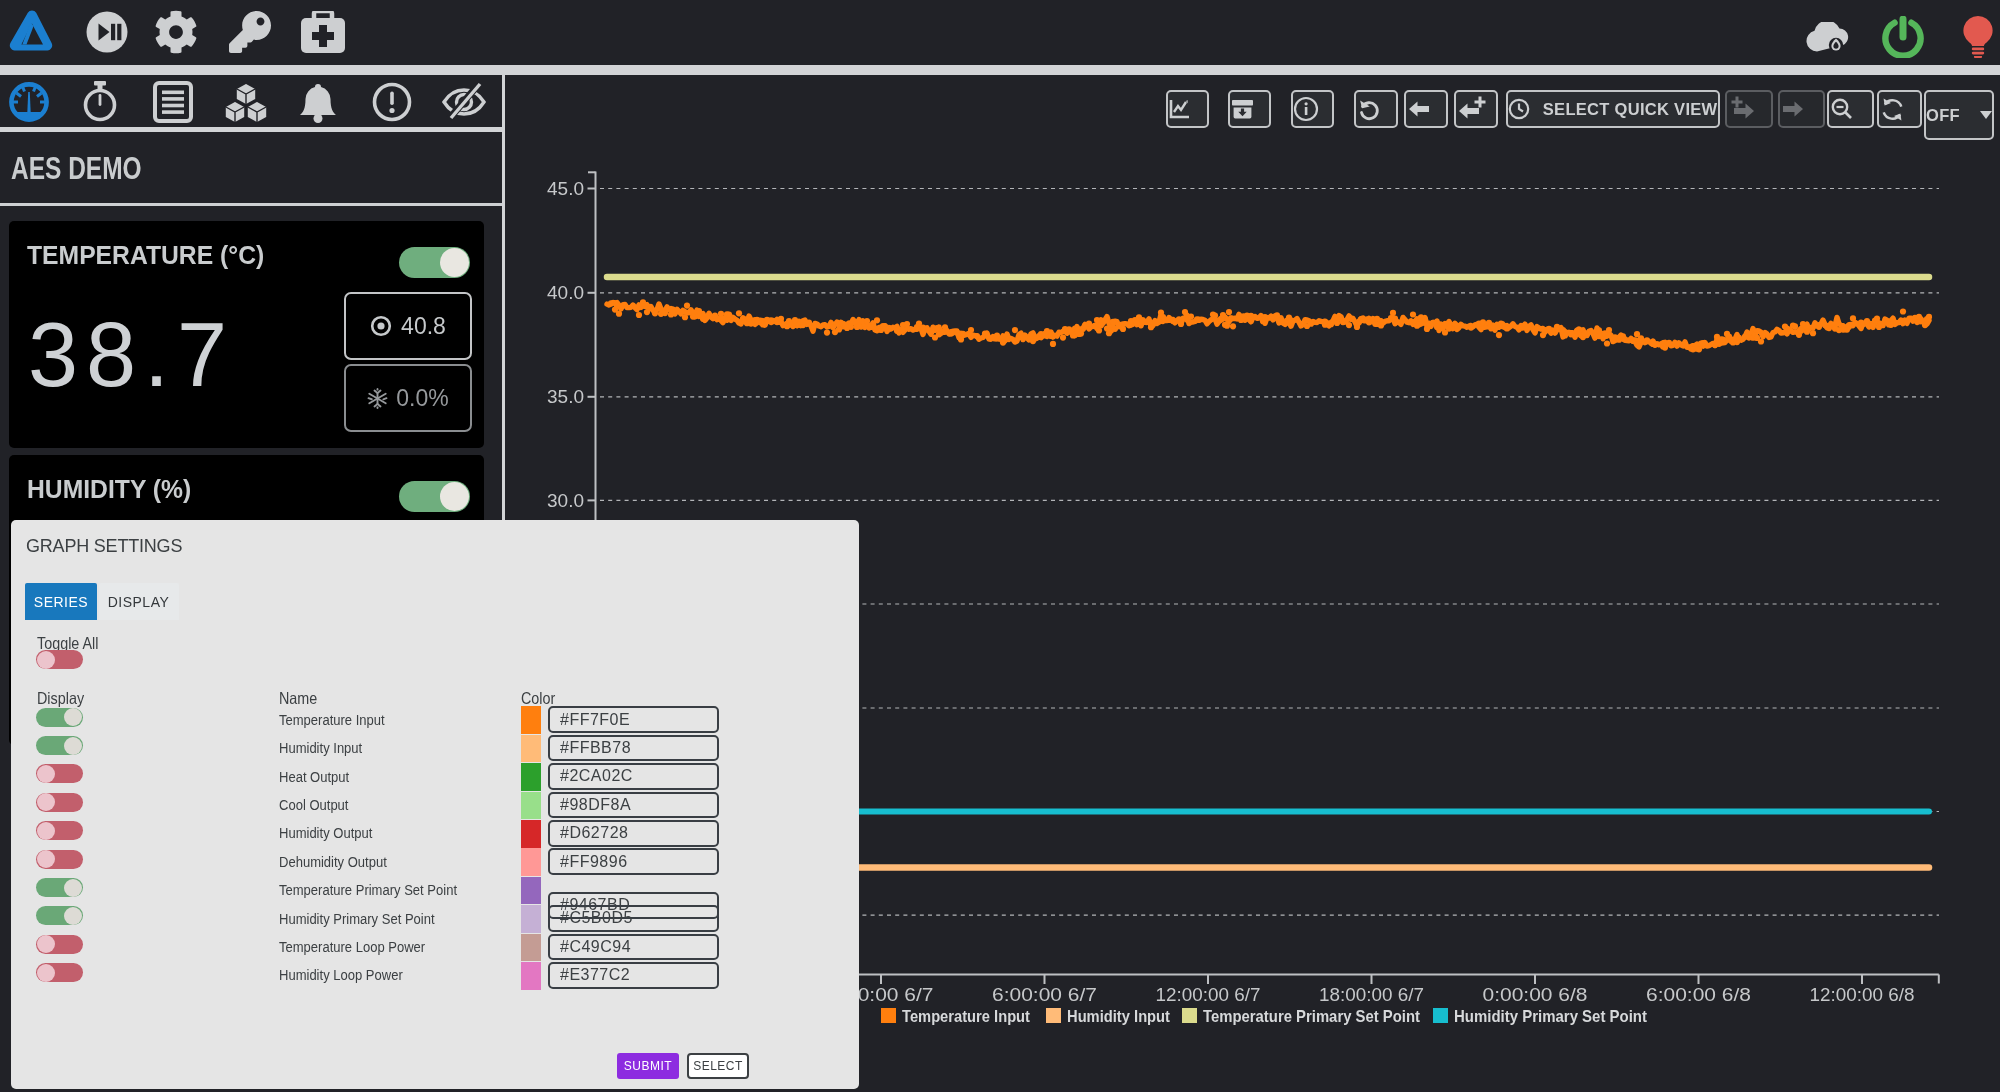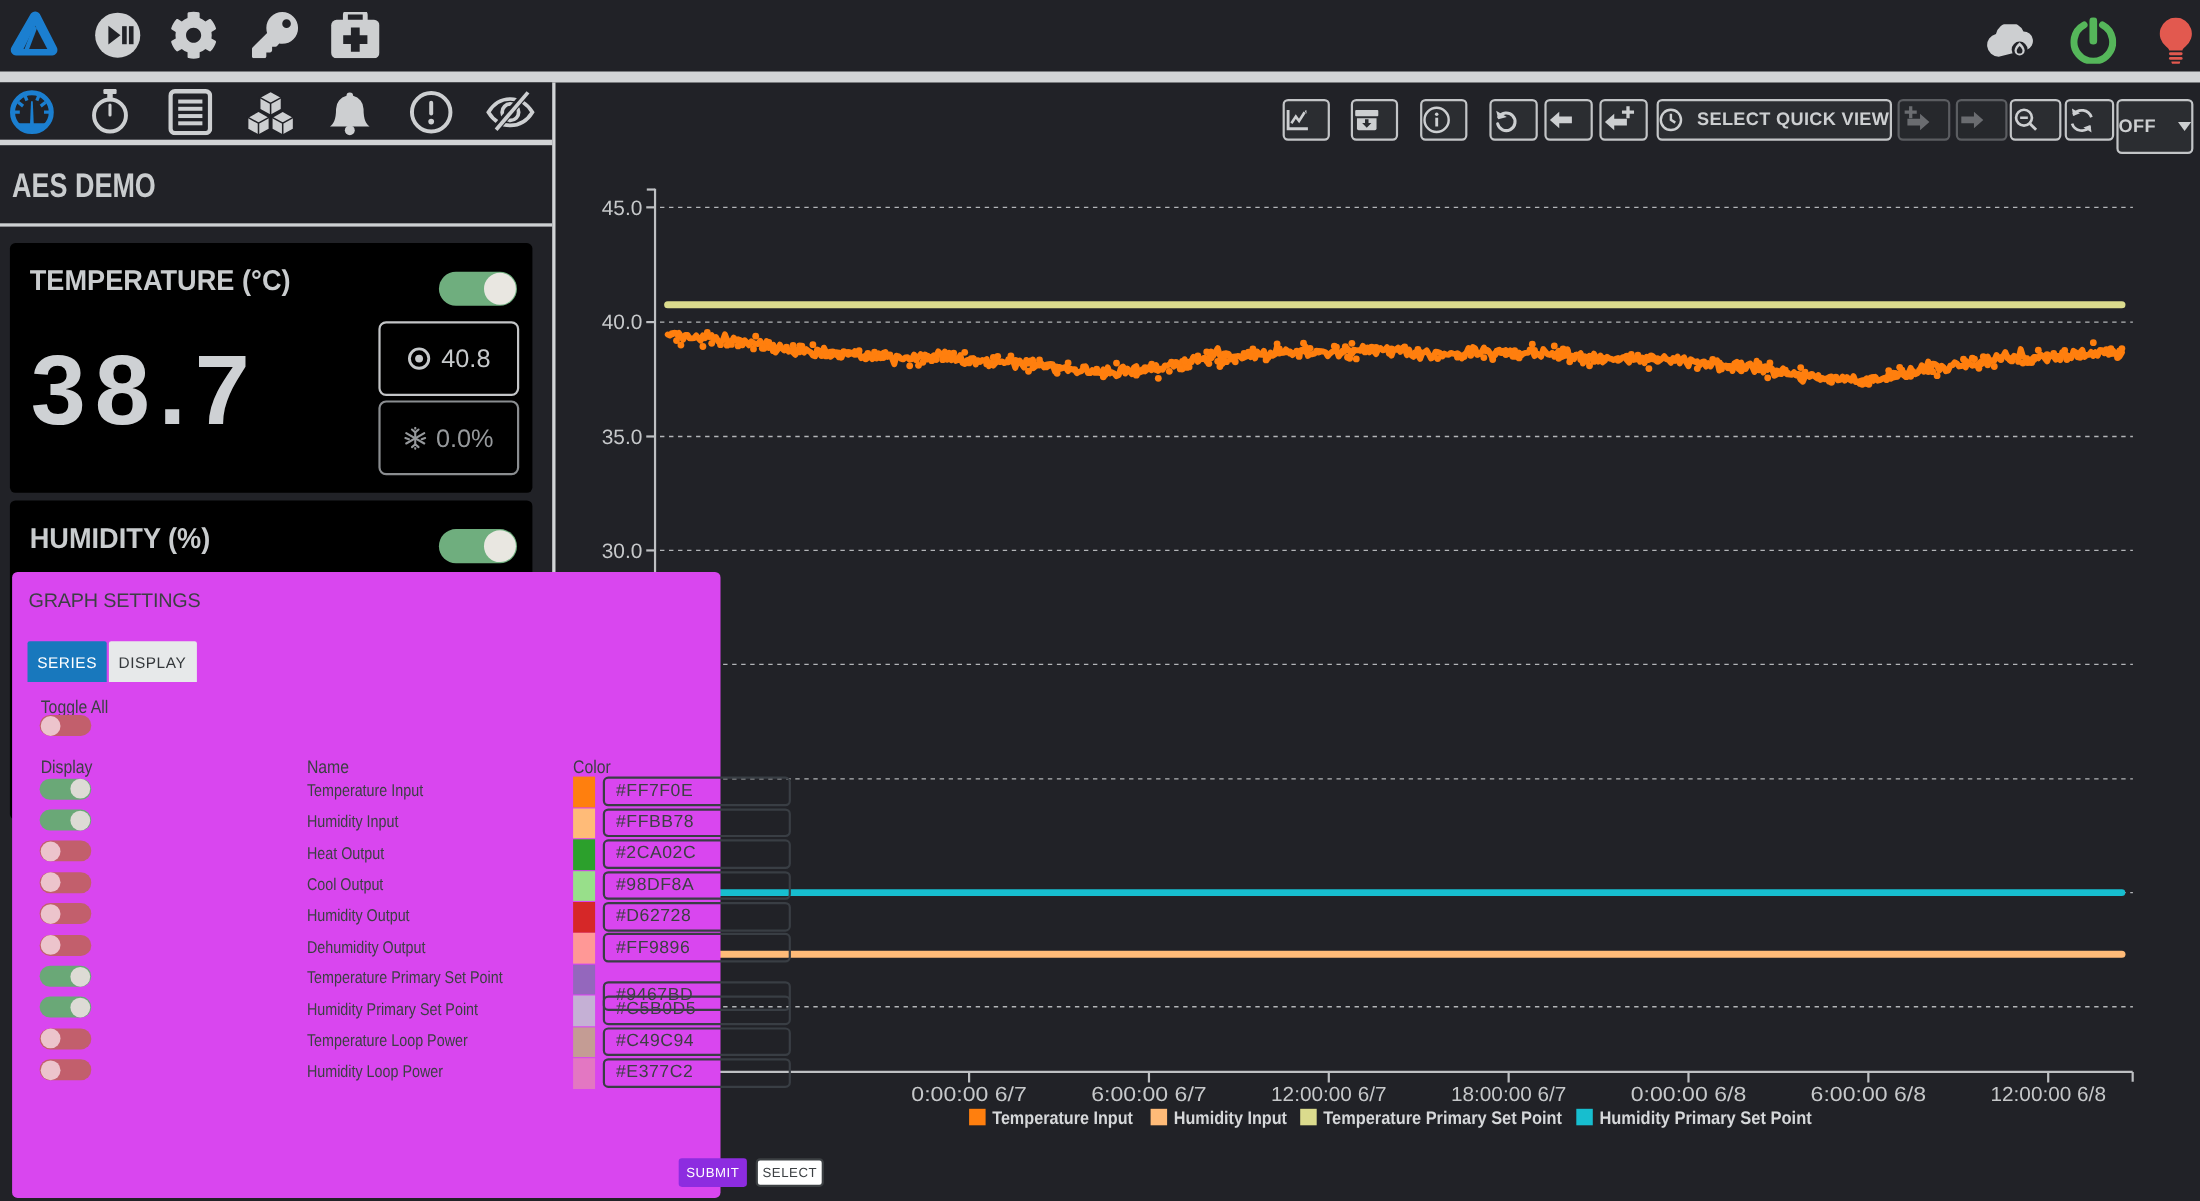--- a/index.html
+++ b/index.html
@@ -5,32 +5,32 @@
        font-family:"Liberation Sans", sans-serif; position:relative; }
 #topbar { position:absolute; left:0; top:0; width:2000px; height:66px; background:#212227; }
 #sep1 { position:absolute; left:0; top:65px; width:2000px; height:10px; background:#d2d4d6; }
 #sidebar { position:absolute; left:0; top:75px; width:502px; height:1017px; background:#212227; }
 #vline { position:absolute; left:502px; top:75px; width:3px; height:1014px; background:#d2d4d6; }
 #sep2 { position:absolute; left:0; top:127px; width:502px; height:5px; background:#d2d4d6; }
 #aesdemo { position:absolute; left:11px; top:151px; font-size:31px; color:#c9ccce; font-weight:bold; transform-origin:left top; transform:scaleX(0.79); }
 #sep3 { position:absolute; left:0; top:203px; width:502px; height:3px; background:#cdd0d2; }
 .card { position:absolute; left:9px; width:475px; background:#000000; border-radius:5px; }
 .ctitle { position:absolute; left:18px; font-size:26px; font-weight:bold; color:#c9ccce; transform-origin:left top; transform:scaleX(0.95); }
-.bignum { position:absolute; left:19px; top:83px; font-size:90px; font-weight:bold; color:#ced1d4; letter-spacing:8px; }
+.bignum { position:absolute; left:19px; top:83px; font-size:90px; font-weight:normal; color:#ced1d4; letter-spacing:8px; }
 .tgl { position:absolute; left:390px; width:71px; height:31px; border-radius:16px; background:#6fae7e; }
 .tgl span { position:absolute; right:1px; top:1px; width:29px; height:29px; border-radius:50%; background:#e9e7e1; }
 .vbox { position:absolute; left:335px; width:128px; height:68px; border:2px solid #c3c5c7; border-radius:7px;
         display:flex; align-items:center; justify-content:center; font-size:23px; color:#c6c9cb; }
 .vbox.dim { border-color:#8a8d90; color:#96999c; }
 .tbtn { position:absolute; background:#2b2d31; border:2.5px solid; border-radius:5px;
         display:flex; align-items:center; justify-content:space-between; }
 .tbl { font-size:16.5px; font-weight:bold; color:#cdcfd1; letter-spacing:0.3px; white-space:nowrap; }
 .tbtn.dis { background:#26282c; }
 #chart { position:absolute; left:500px; top:0; }
-#modal { position:absolute; left:11px; top:520px; width:644px; height:569px; background:#d946ef; border-radius:5px; }
+#modal { position:absolute; left:11px; top:520px; width:848px; height:569px; background:#e5e5e5; border-radius:5px; }
 #mtitle { position:absolute; left:15px; top:16px; font-size:18px; color:#3c4043; letter-spacing:-0.2px; }
 #tabser { position:absolute; left:14px; top:63px; width:72px; height:37px; background:#1878bd; color:#fff;
           font-size:14px; display:flex; align-items:center; justify-content:center; letter-spacing:0.5px; border-radius:2px 2px 0 0; }
 #tabdis { position:absolute; left:87.5px; top:63px; width:80px; height:37px; background:#e7e9ea; color:#34383b;
           font-size:14px; display:flex; align-items:center; justify-content:center; letter-spacing:0.5px; border-radius:2px 2px 0 0; }
 .mlab { position:absolute; font-size:16.5px; color:#3c4043; transform-origin:left center; transform:scaleX(0.87); }
 .mtg { position:absolute; width:47px; height:19px; border-radius:10px; }
 .mtg span { position:absolute; top:0.5px; width:18px; height:18px; border-radius:50%; }
 .mtg.on { background:#6aa877; } .mtg.on span { right:1px; background:#dddbd5; }
 .mtg.off { background:#c25f6c; } .mtg.off span { left:1px; background:#ecc4cc; }

